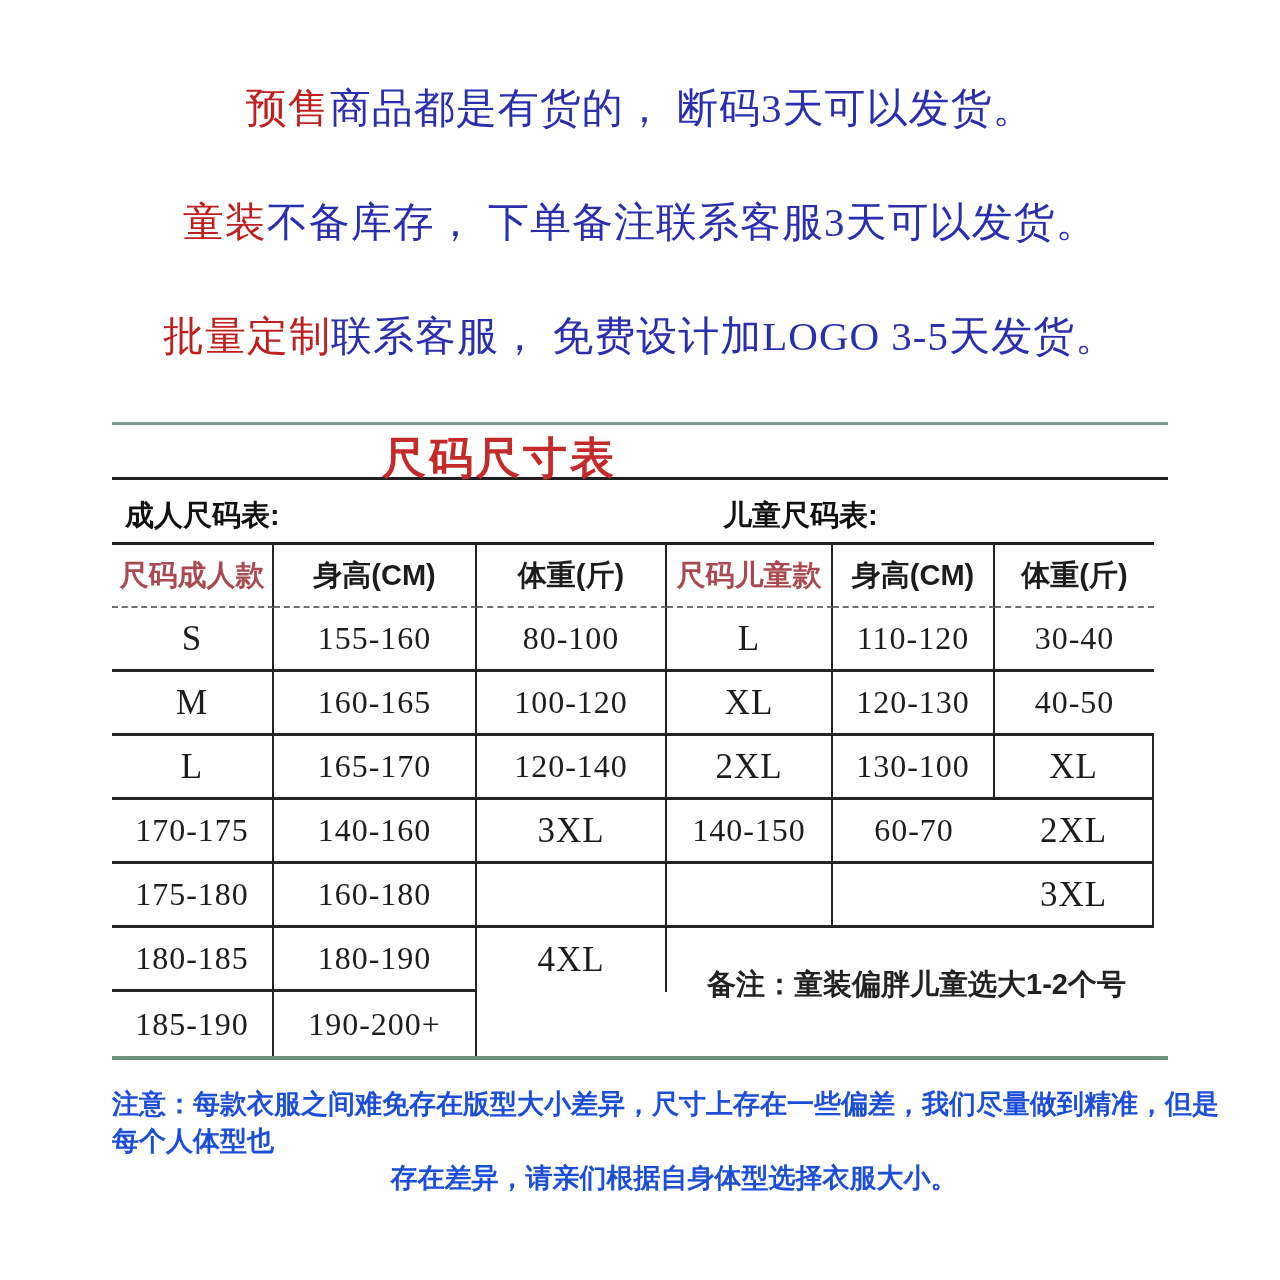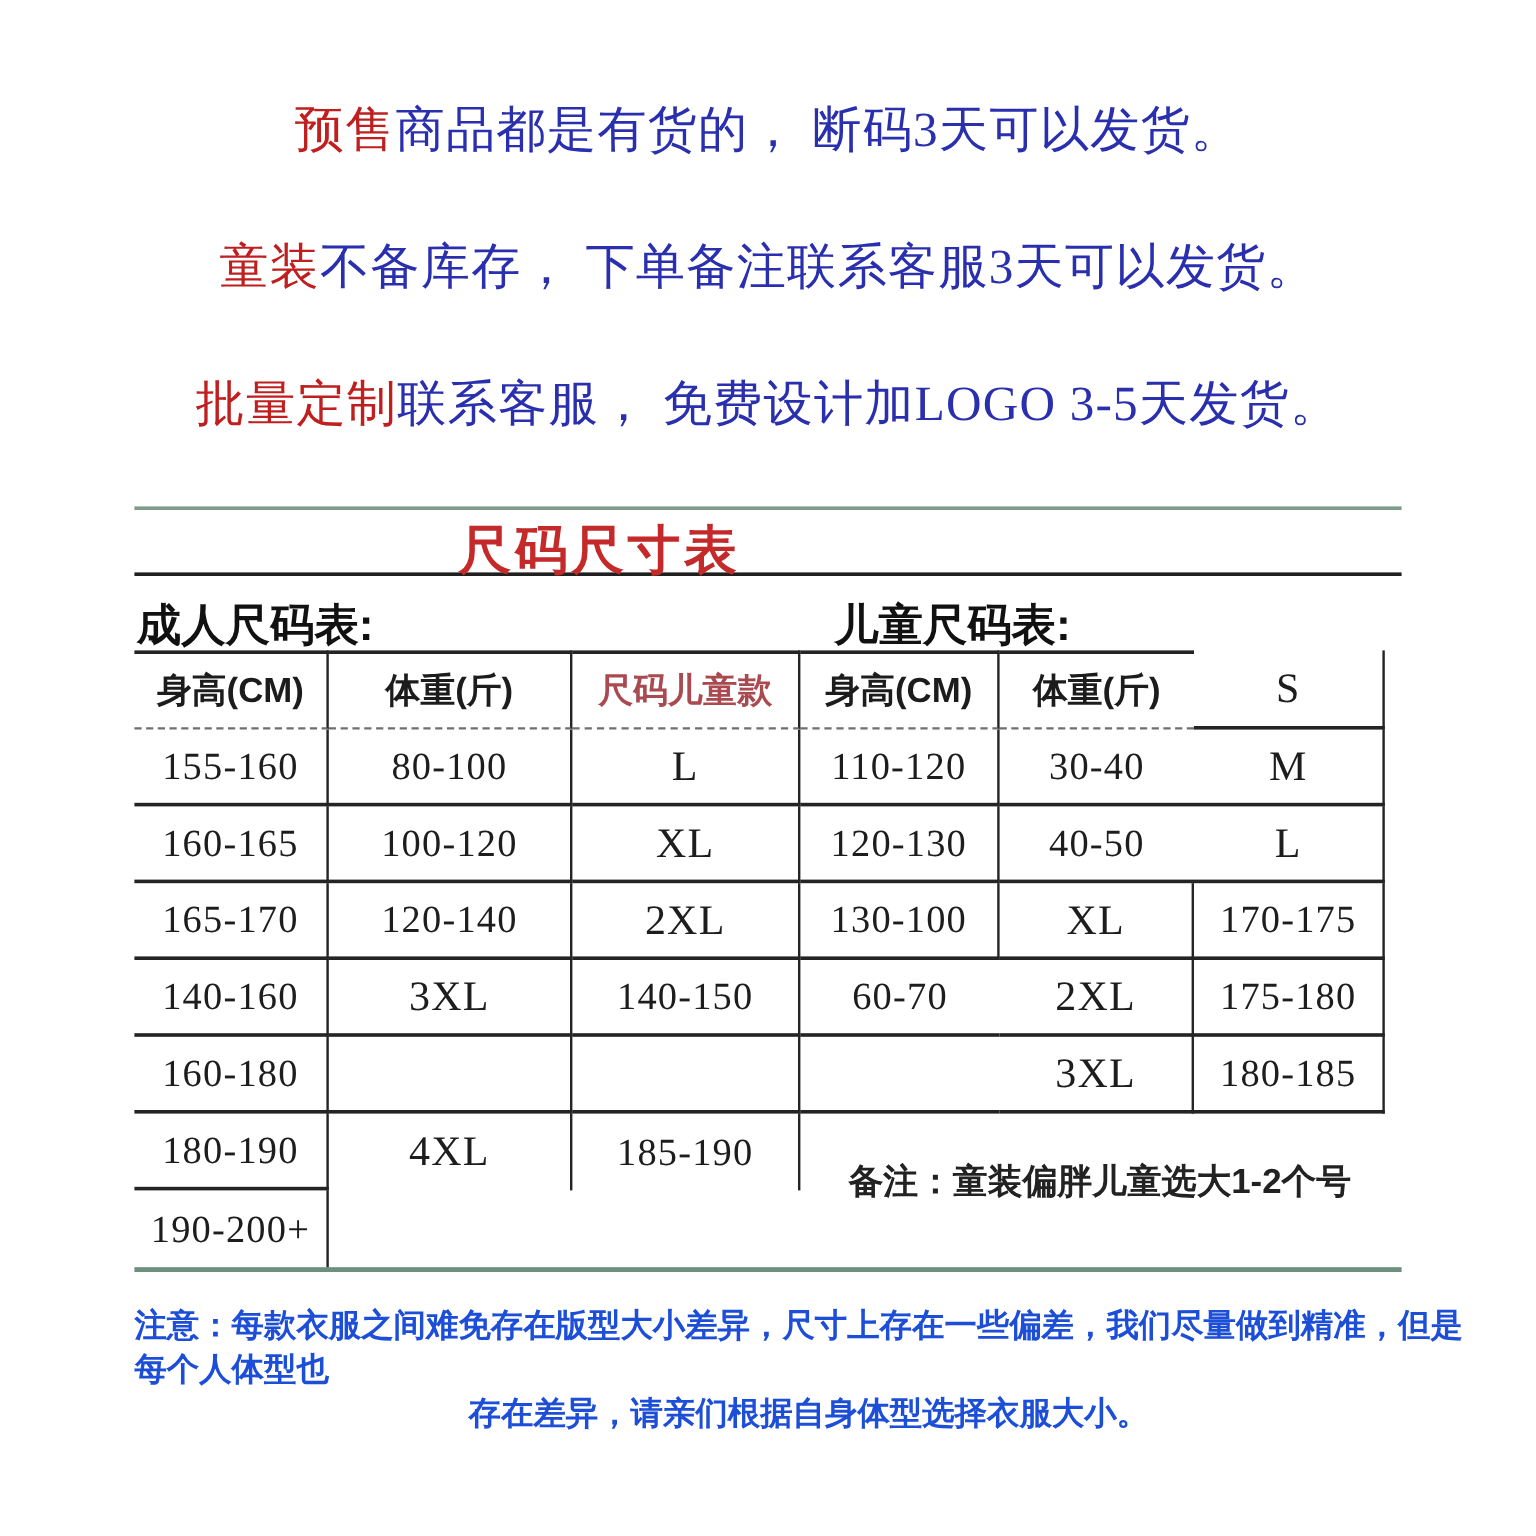--- a/index.html
+++ b/index.html
@@ -35,24 +35,24 @@
     font-weight: bold;
     letter-spacing: 3px;
     color: #c42a2a;
     font-family: "Liberation Serif", "DejaVu Serif", serif;
   }
   .hr-dark { height: 3px; background: #202020; }
   .section-labels { position: relative; height: 62px; }
   .section-label {
     position: absolute; top: 16px;
     font-family: "Liberation Sans", "DejaVu Sans", sans-serif;
-    font-weight: bold; font-size: 37px; color: #111;
+    font-weight: bold; font-size: 29px; color: #111; margin-left: 11px;
   }
   .adult-label { left: 2px; }
-  .child-label { left: 583px; }
+  .child-label { left: 600px; }
 
   .grid {
     display: grid;
     grid-template-columns: 162px 203px 190px 166px 162px 159px;
     grid-template-rows: 66px repeat(7, 64px);
   }
   .c {
     display: flex; align-items: center; justify-content: center;
     border-right: 2px solid #242424;
     font-size: 32px;
@@ -107,20 +107,21 @@
 
   <div class="hr-dark"></div>
 
   <div class="section-labels">
     <span class="section-label adult-label">成人尺码表:</span>
     <span class="section-label child-label">儿童尺码表:</span>
   </div>
 
   <div class="grid">
 
+    <div class="c hd hd-red">尺码成人款</div>
     <div class="c hd">身高(CM)</div>
     <div class="c hd">体重(斤)</div>
     <div class="c hd hd-red">尺码儿童款</div>
     <div class="c hd">身高(CM)</div>
     <div class="c hd nr">体重(斤)</div>
 
     <div class="c bb sz">S</div>
     <div class="c bb">155-160</div>
     <div class="c bb">80-100</div>
     <div class="c bb sz">L</div>

